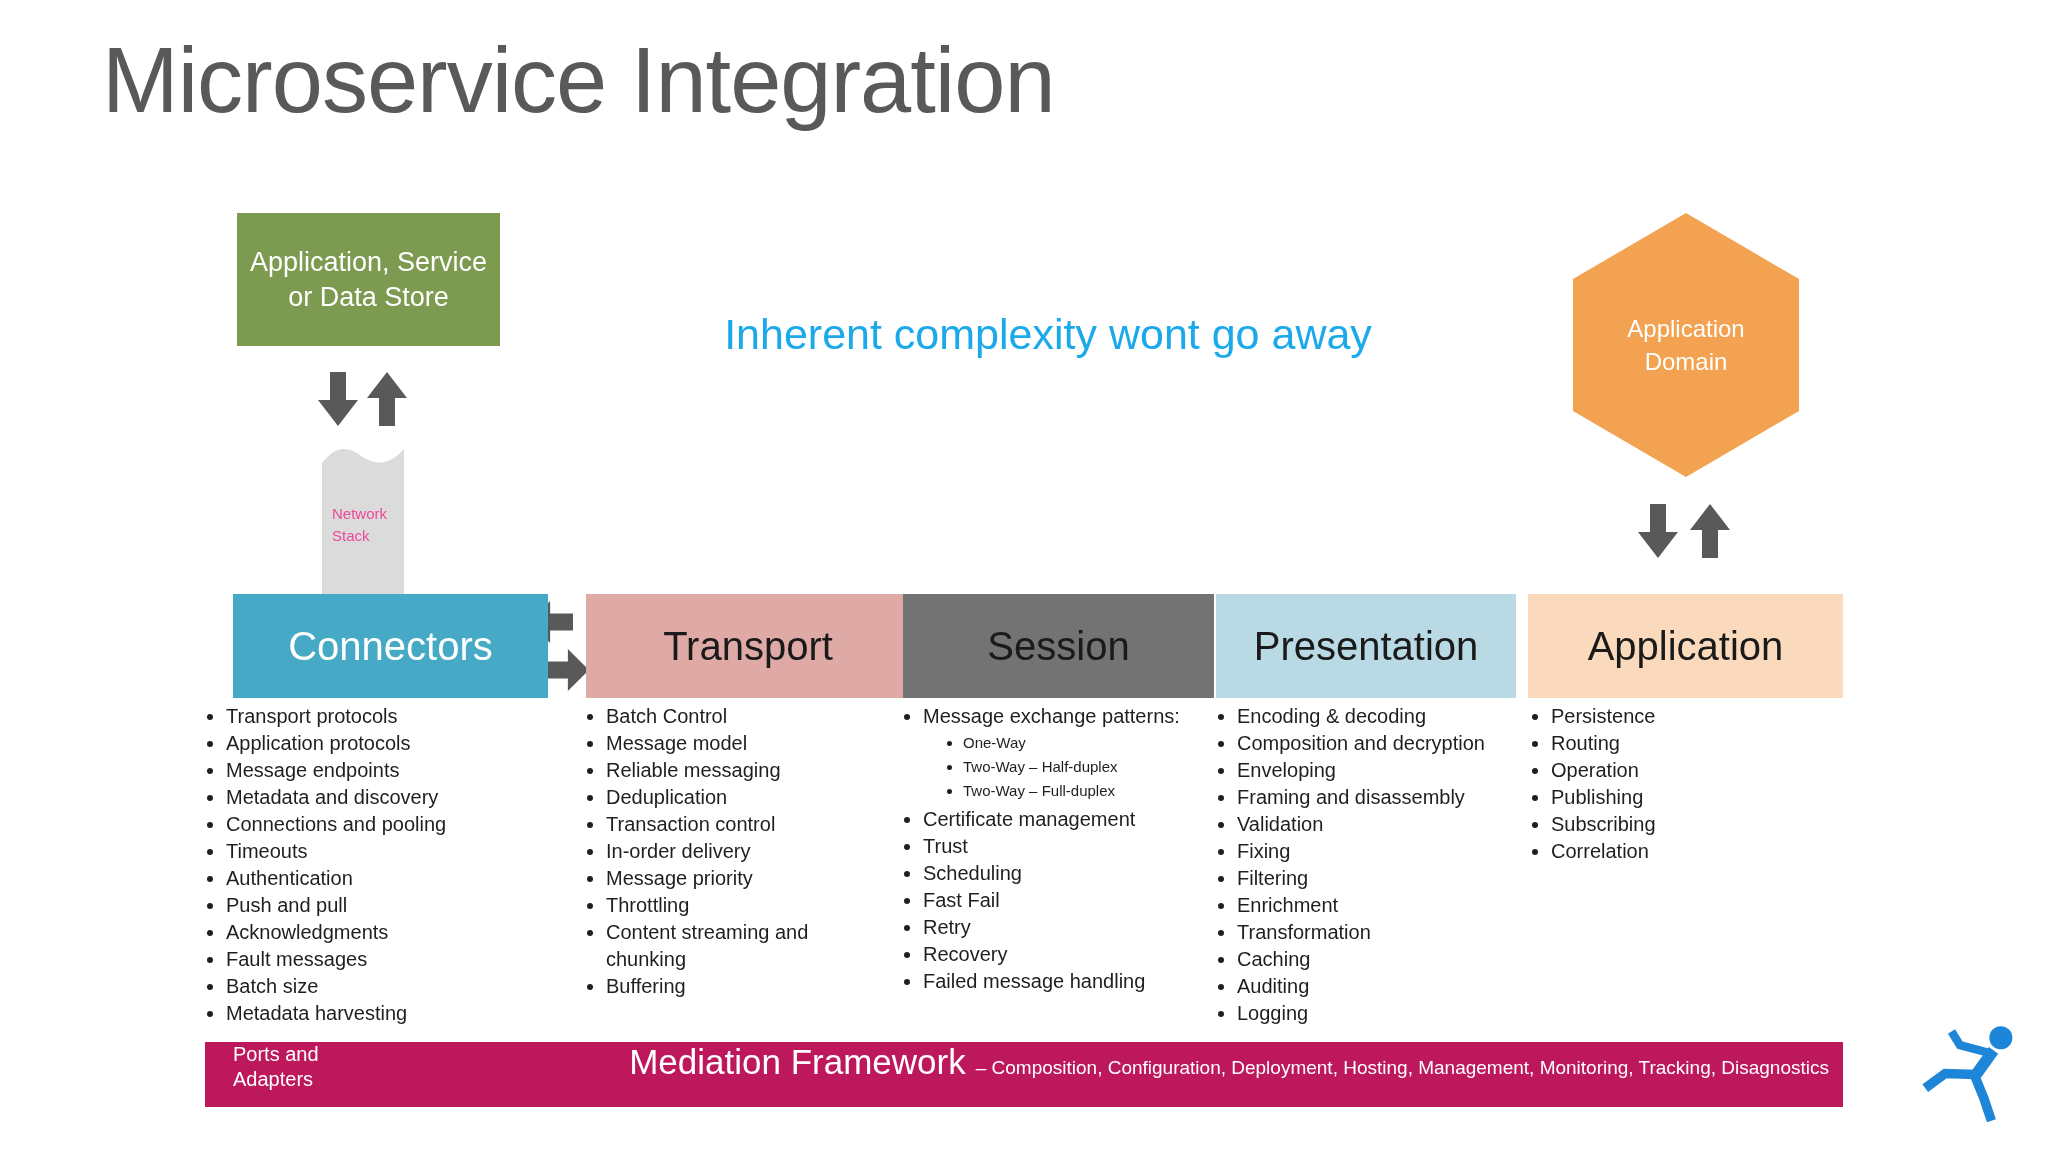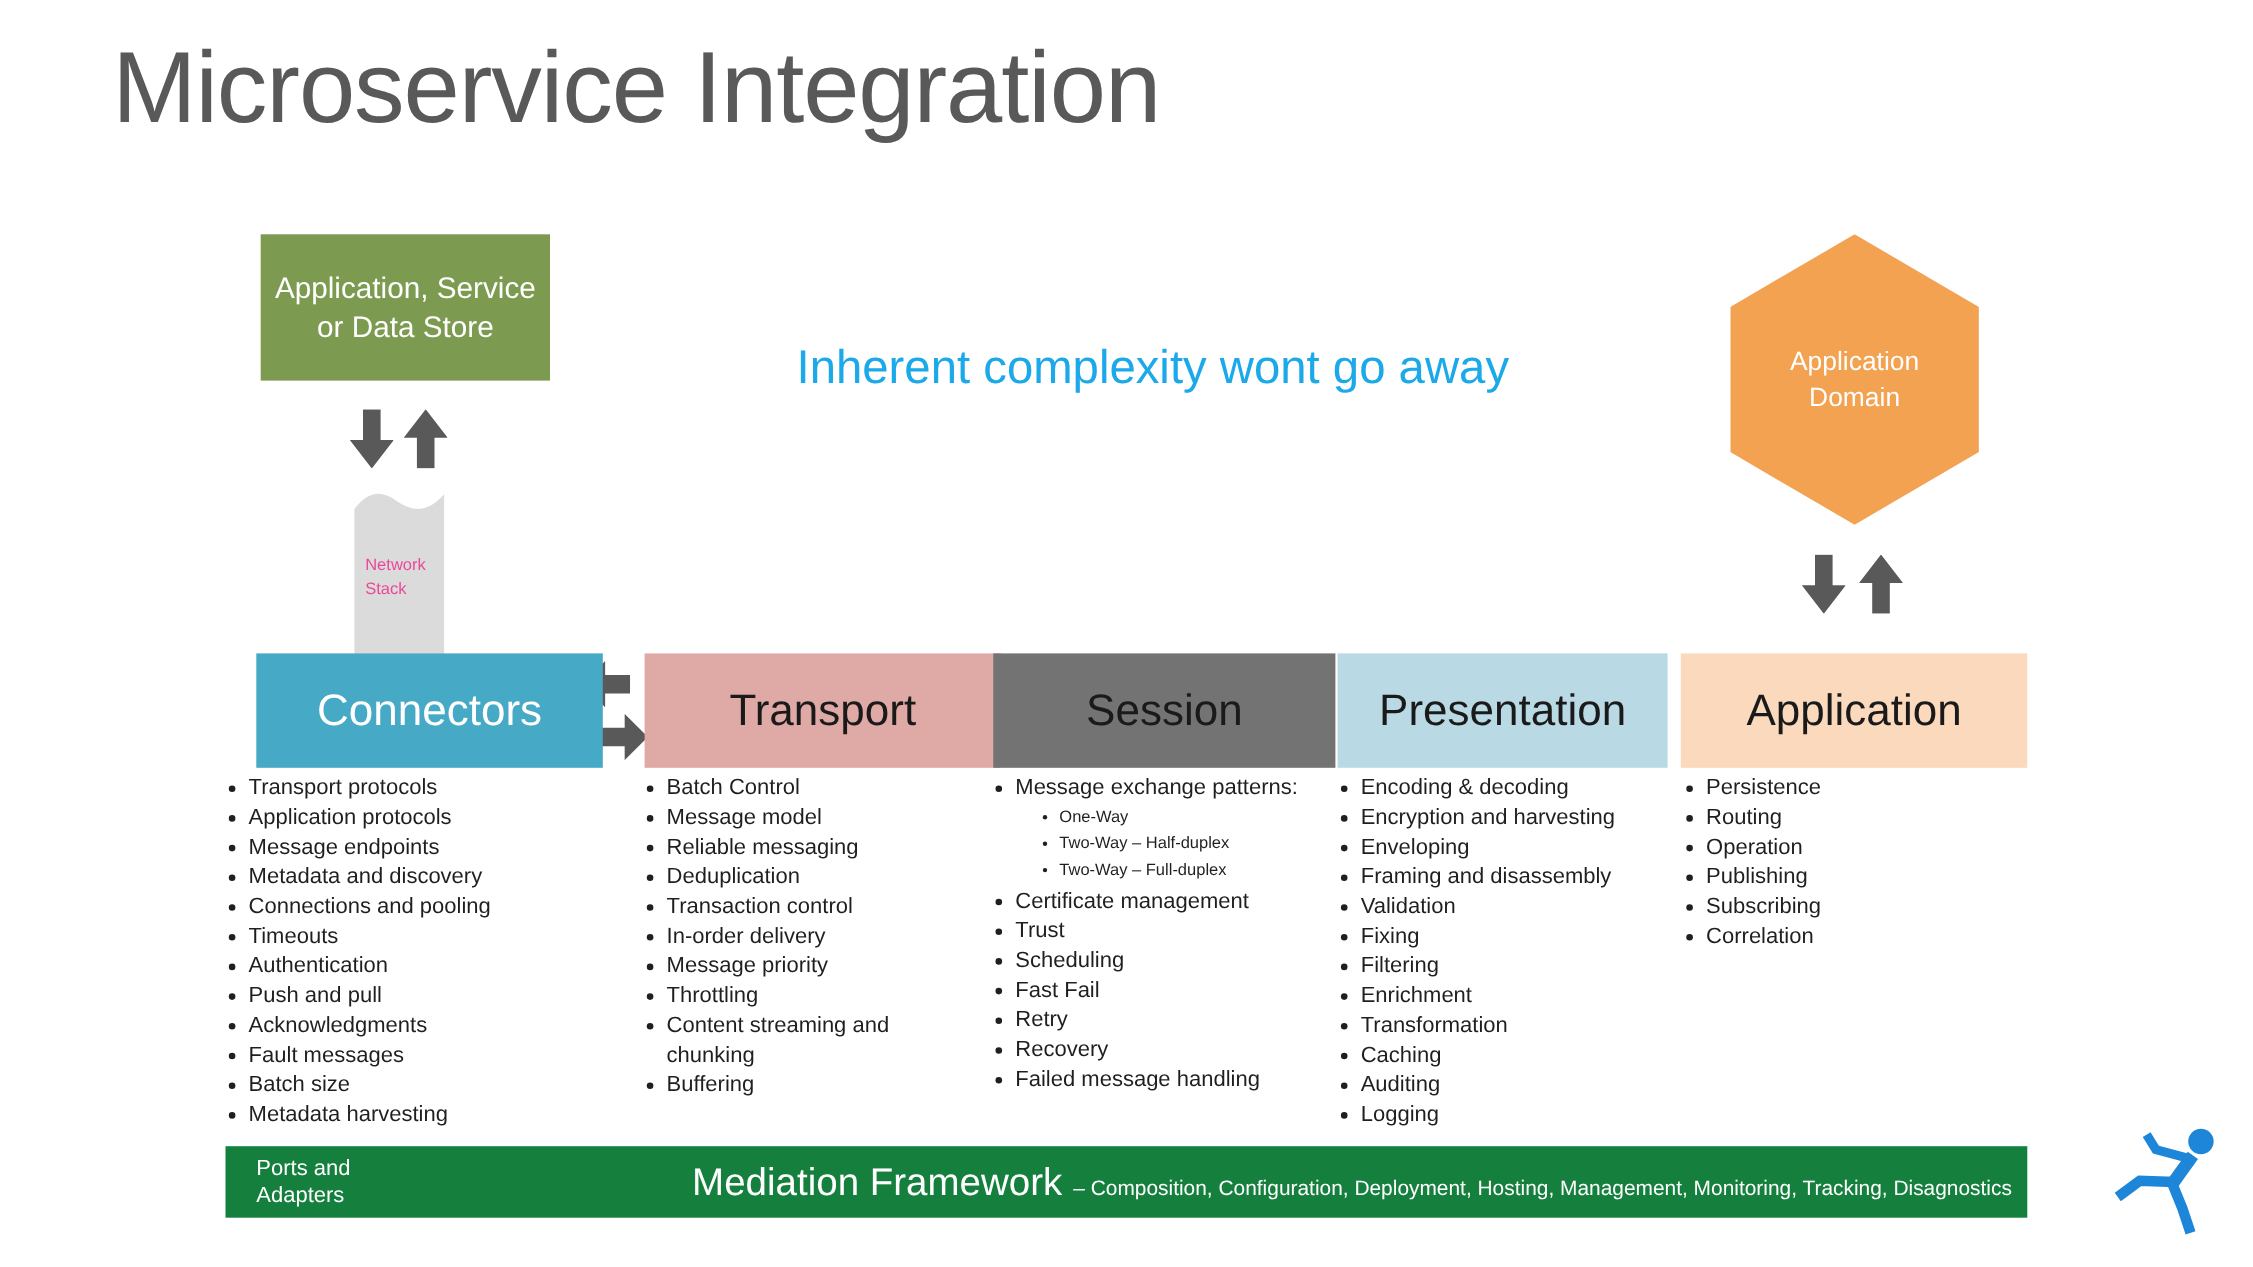--- a/index.html
+++ b/index.html
@@ -80,22 +80,22 @@
   ul.blist.c3{left:897px;width:320px;}
   ul.blist.c4{left:1211px;width:310px;}
   ul.blist.c5{left:1525px;width:300px;}
   ul.sublist{
     margin:1px 0 3px 22px;padding-left:18px;list-style:disc;
     font-size:15px;line-height:24px;color:#1f1f1f;
   }
 
   
   .footer{
-    position:absolute;left:205px;top:1042px;width:1638px;height:65px;background:#15803d;
-    display:flex;align-items:center;color:#ffffff;
+    position:absolute;left:205px;top:1042px;width:1638px;height:65px;background:#be185d;
+    display:flex;color:#ffffff;
   }
   .footer .pa{margin-left:28px;font-size:20px;line-height:25px;white-space:nowrap;}
   .footer .mf-group{
     margin-left:auto;margin-right:14px;display:flex;align-items:baseline;gap:10px;white-space:nowrap;
   }
   .footer .mf-title{font-size:35px;}
   .footer .mf-sub{font-size:19px;}
 
   
   .logo{position:absolute;left:1920px;top:1022px;width:105px;height:105px;}
@@ -187,21 +187,21 @@
       <li>Certificate management</li>
       <li>Trust</li>
       <li>Scheduling</li>
       <li>Fast Fail</li>
       <li>Retry</li>
       <li>Recovery</li>
       <li>Failed message handling</li>
     </ul>
   <ul class="blist c4">
       <li>Encoding &amp; decoding</li>
-      <li>Encryption and harvesting</li>
+      <li>Composition and decryption</li>
       <li>Enveloping</li>
       <li>Framing and disassembly</li>
       <li>Validation</li>
       <li>Fixing</li>
       <li>Filtering</li>
       <li>Enrichment</li>
       <li>Transformation</li>
       <li>Caching</li>
       <li>Auditing</li>
       <li>Logging</li>

